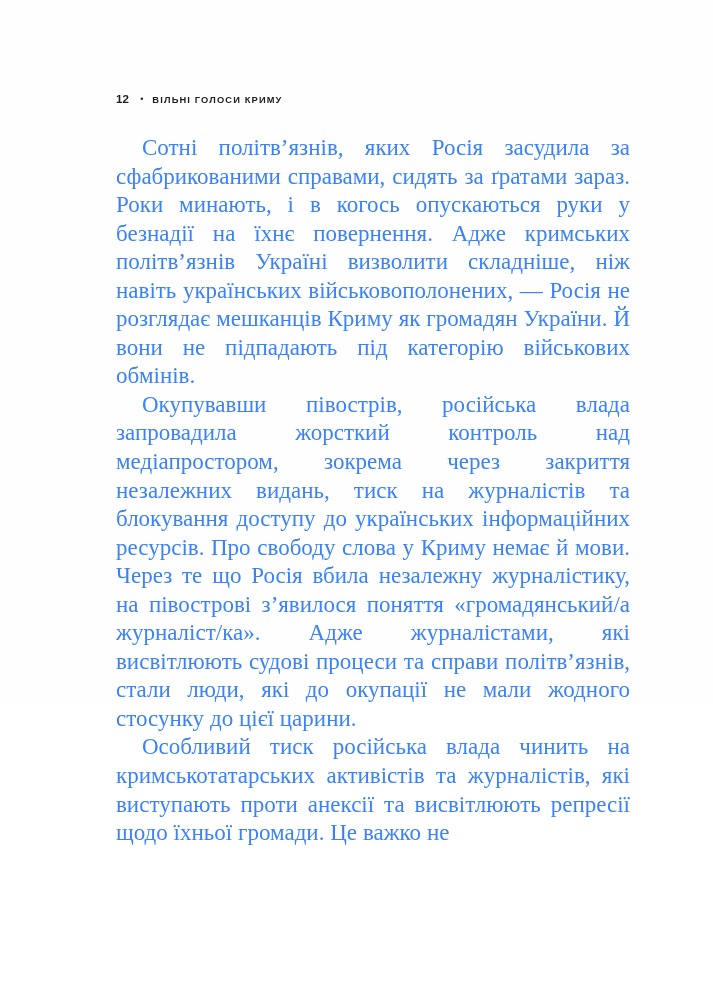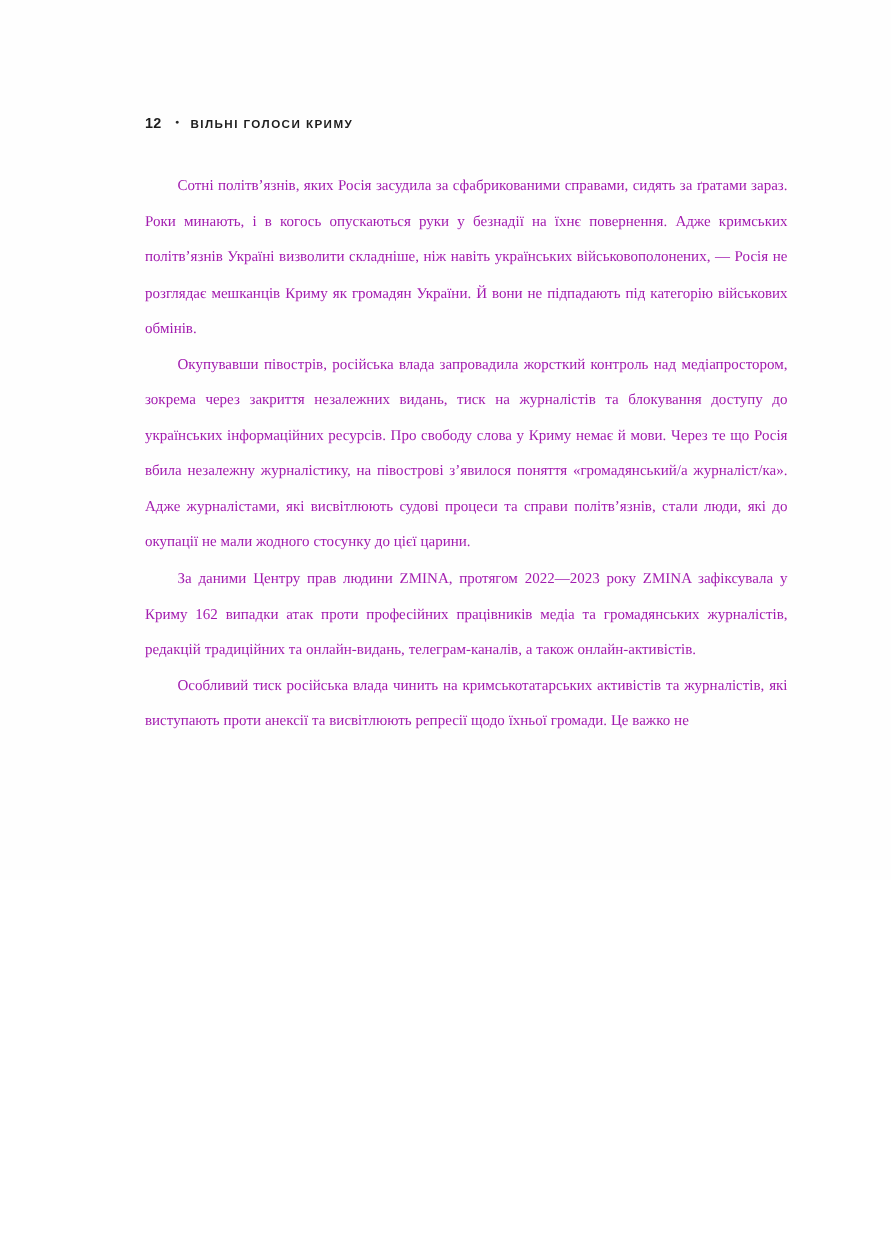--- a/index.html
+++ b/index.html
@@ -59,45 +59,44 @@
   
   .textblock {
     position: absolute;
     left: 116px;
     top: 134px;
     width: 514px;
   }
 
   .textblock p {
     margin: 0;
-    font-size: 12px;
+    font-size: 23px;
     line-height: 28.55px;
     text-align: justify;
     text-indent: 26px;
     hyphens: manual;
     -webkit-hyphens: manual;
     word-spacing: 0.1px;
-    color: #a21caf;
+    color: #3b82f6;
   }
   
   .textblock p:last-child {
     text-align-last: auto;
   }
 </style>
 </head>
 <body>
 
 <div class="page">
 
   <div class="running-head">
     <span class="folio">12</span>
     <span class="head-sep">•</span>
     <span class="head-title">ВІЛЬНІ ГОЛОСИ КРИМУ</span>
   </div>
 
   <div class="textblock">
     <p>Сотні політв’язнів, яких Росія засудила за сфабрикованими справами, сидять за ґратами зараз. Роки минають, і в когось опускаються руки у безнадії на їхнє повернення. Адже кримських політв’язнів Україні визволити складніше, ніж навіть українських військовополонених, — Росія не розглядає мешканців Криму як громадян України. Й вони не підпадають під категорію військових обмінів.</p>
     <p>Окупувавши півострів, російська влада запровадила жорсткий контроль над медіапростором, зокрема через закриття незалежних видань, тиск на журналістів та блокування доступу до українських інформаційних ресурсів. Про свободу слова у Криму немає й мови. Через те що Росія вбила незалежну журналістику, на півострові з’явилося поняття «громадянський/а журналіст/ка». Адже журналістами, які висвітлюють судові процеси та справи політв’язнів, стали люди, які до окупації не мали жодного стосунку до цієї царини.</p>
-    <p>За даними Центру прав людини ZMINA, протягом 2022—2023 року ZMINA зафіксувала у Криму 162 випадки атак проти професійних працівників медіа та громадянських журналістів, редакцій традиційних та онлайн-видань, телеграм-каналів, а також онлайн-активістів.</p>
     <p>Особливий тиск російська влада чинить на кримськотатарських активістів та журналістів, які виступають проти анексії та висвітлюють репресії щодо їхньої громади. Це важко не</p>
   </div>
 
 </div>
 
 </body></html>

